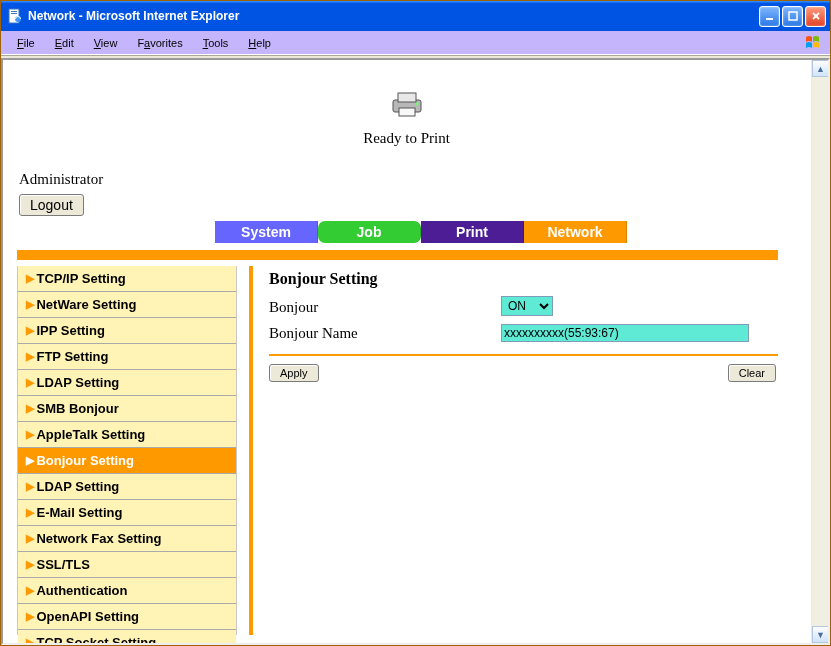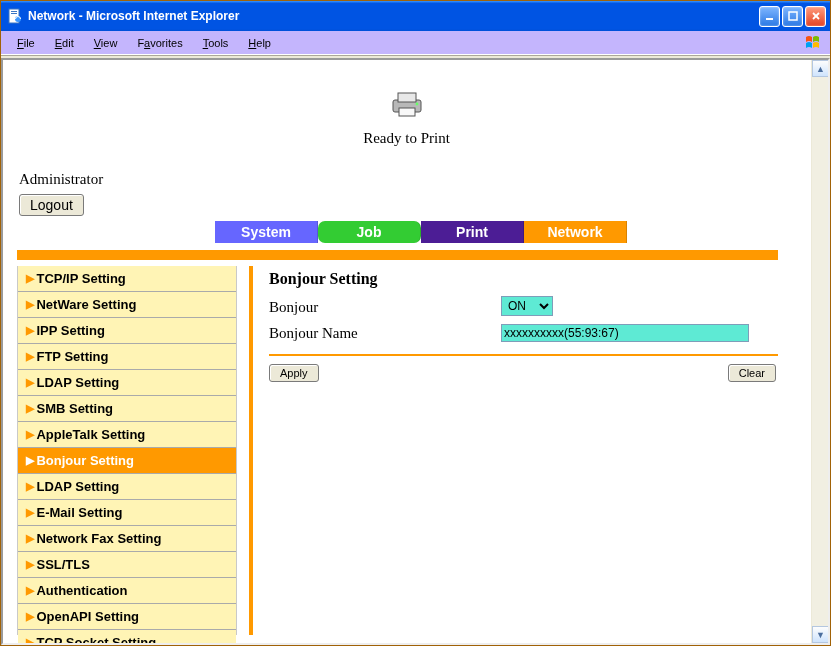--- a/index.html
+++ b/index.html
@@ -337,21 +337,21 @@
               <div class="sidebar-item">
                 <span class="tri">▶</span>
                 <span>FTP Setting</span>
               </div>
               <div class="sidebar-item">
                 <span class="tri">▶</span>
                 <span>LDAP Setting</span>
               </div>
               <div class="sidebar-item">
                 <span class="tri">▶</span>
-                <span>SMB Setting</span>
+                <span>SMB Bonjour</span>
               </div>
               <div class="sidebar-item">
                 <span class="tri">▶</span>
                 <span>AppleTalk Setting</span>
               </div>
               <div class="sidebar-item active">
                 <span class="tri">▶</span>
                 <span>Bonjour Setting</span>
               </div>
               <div class="sidebar-item">

